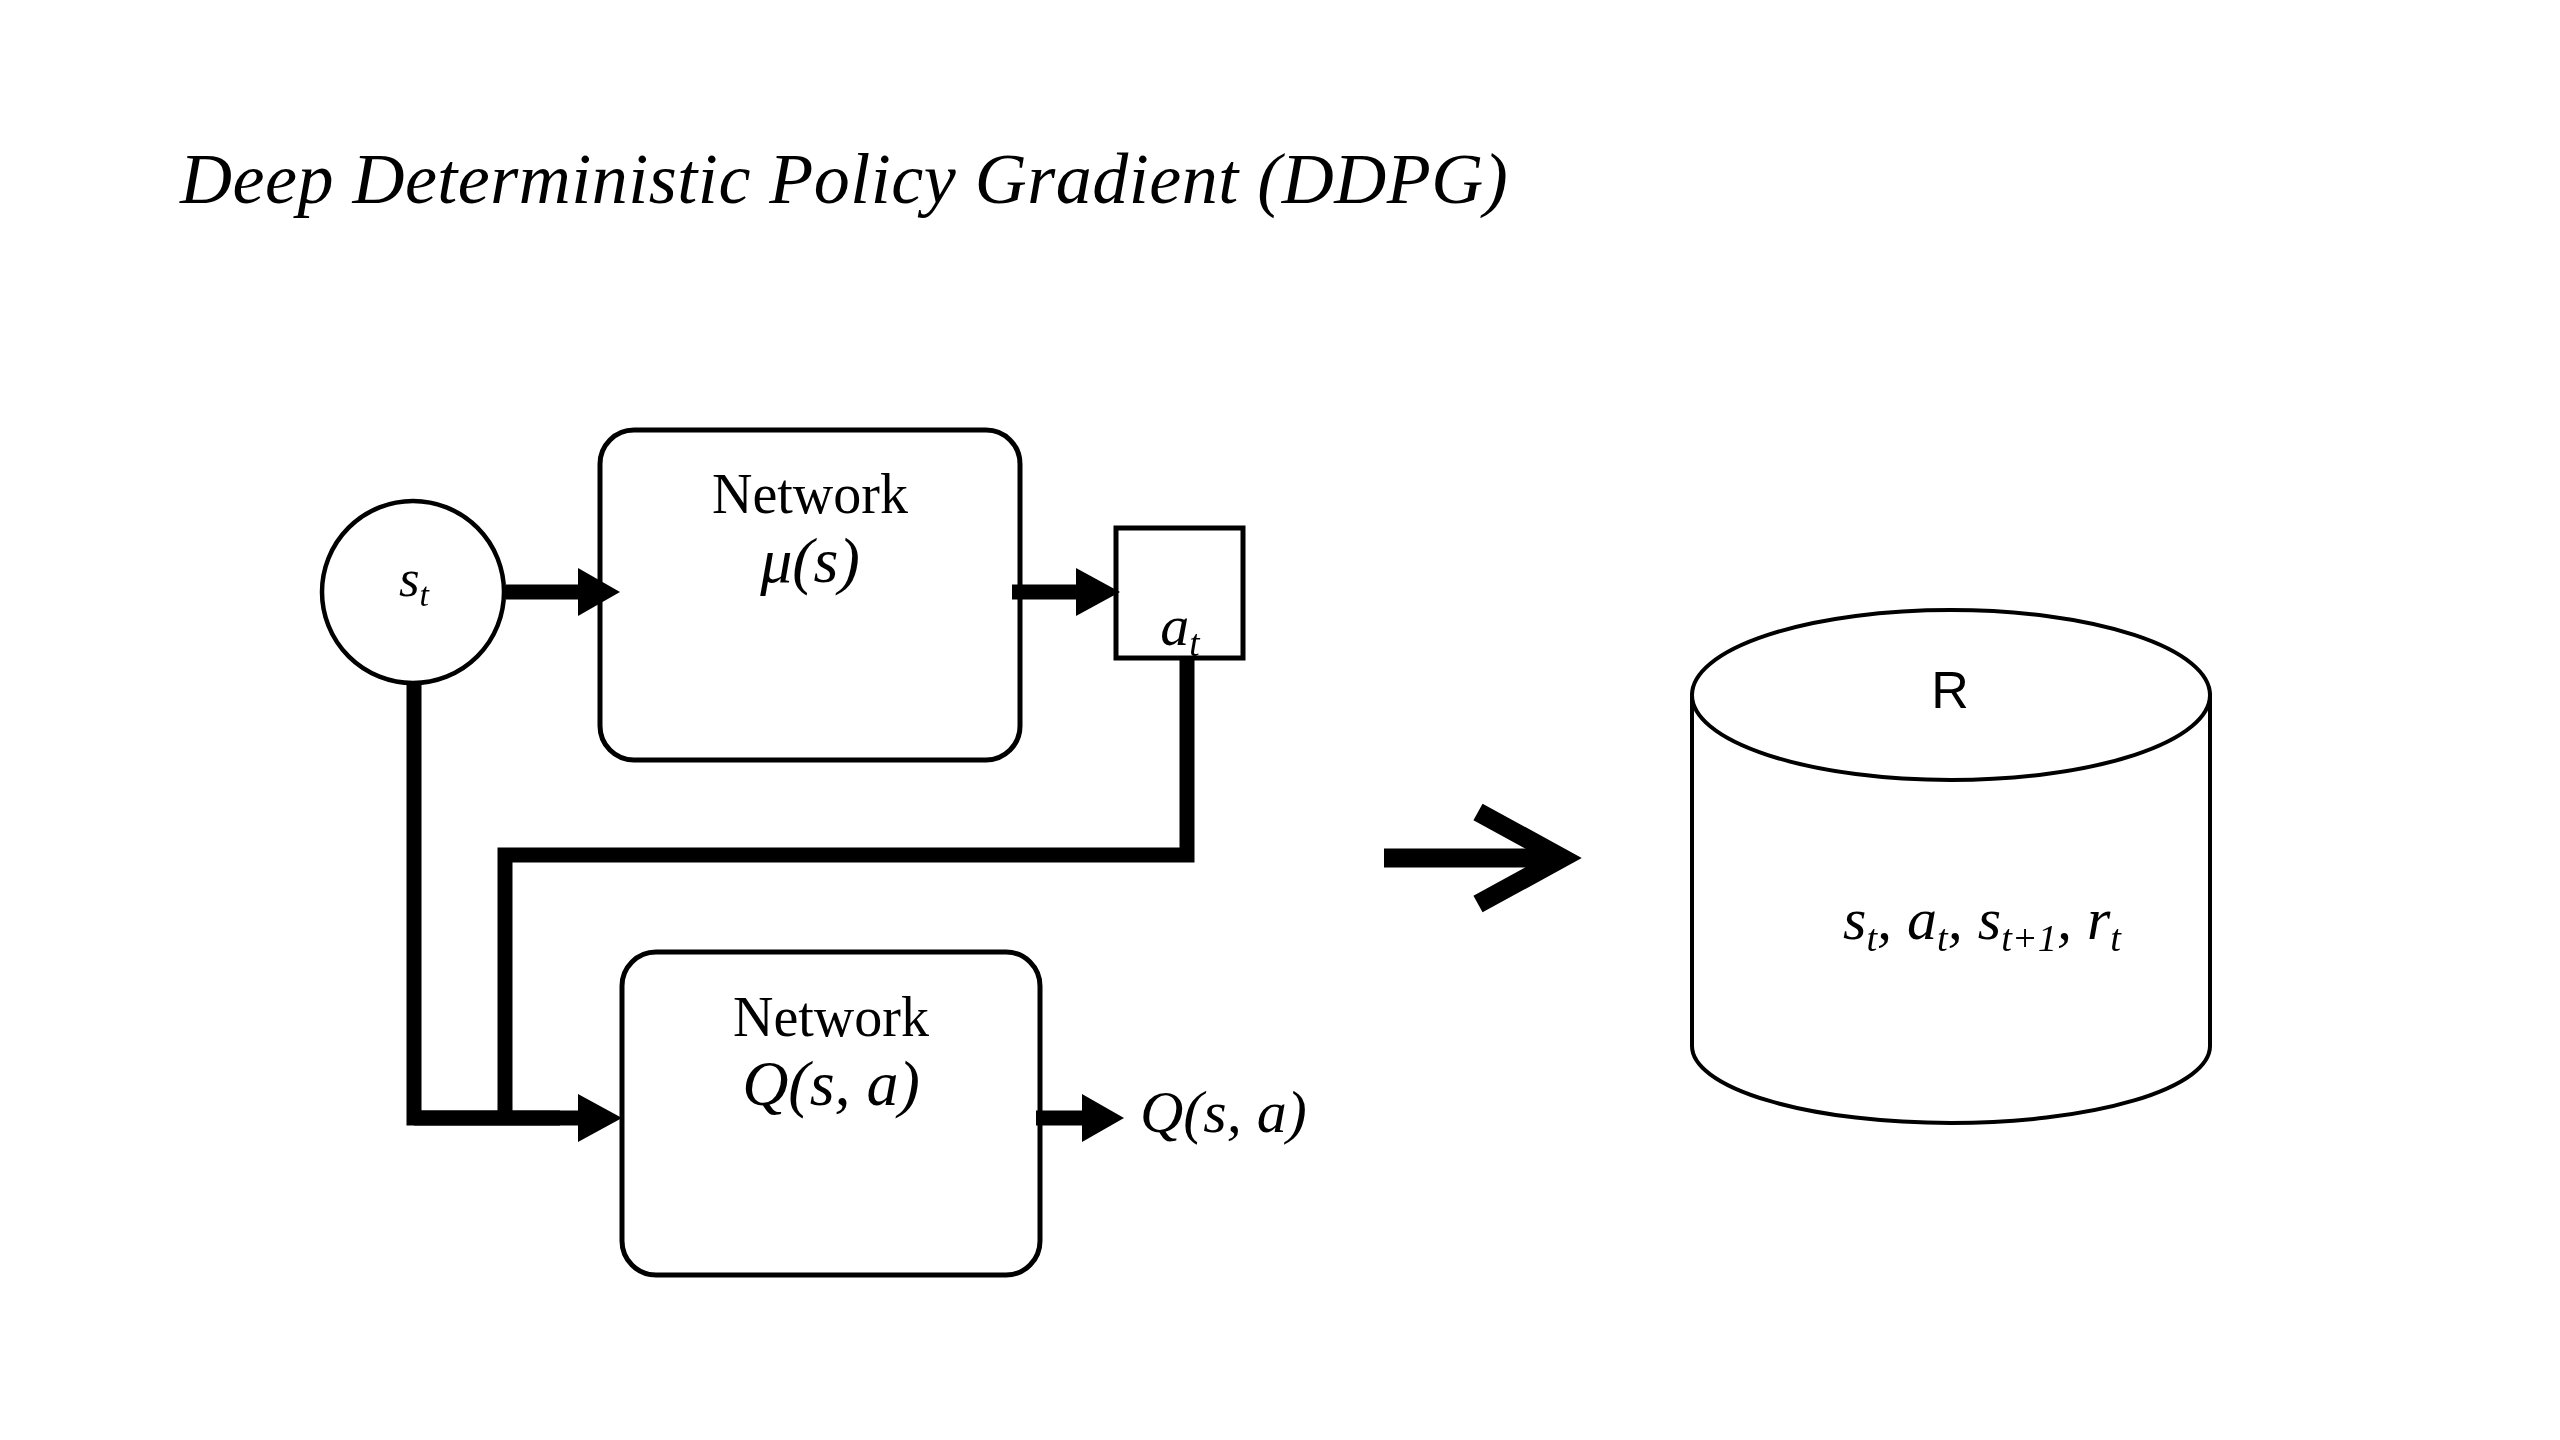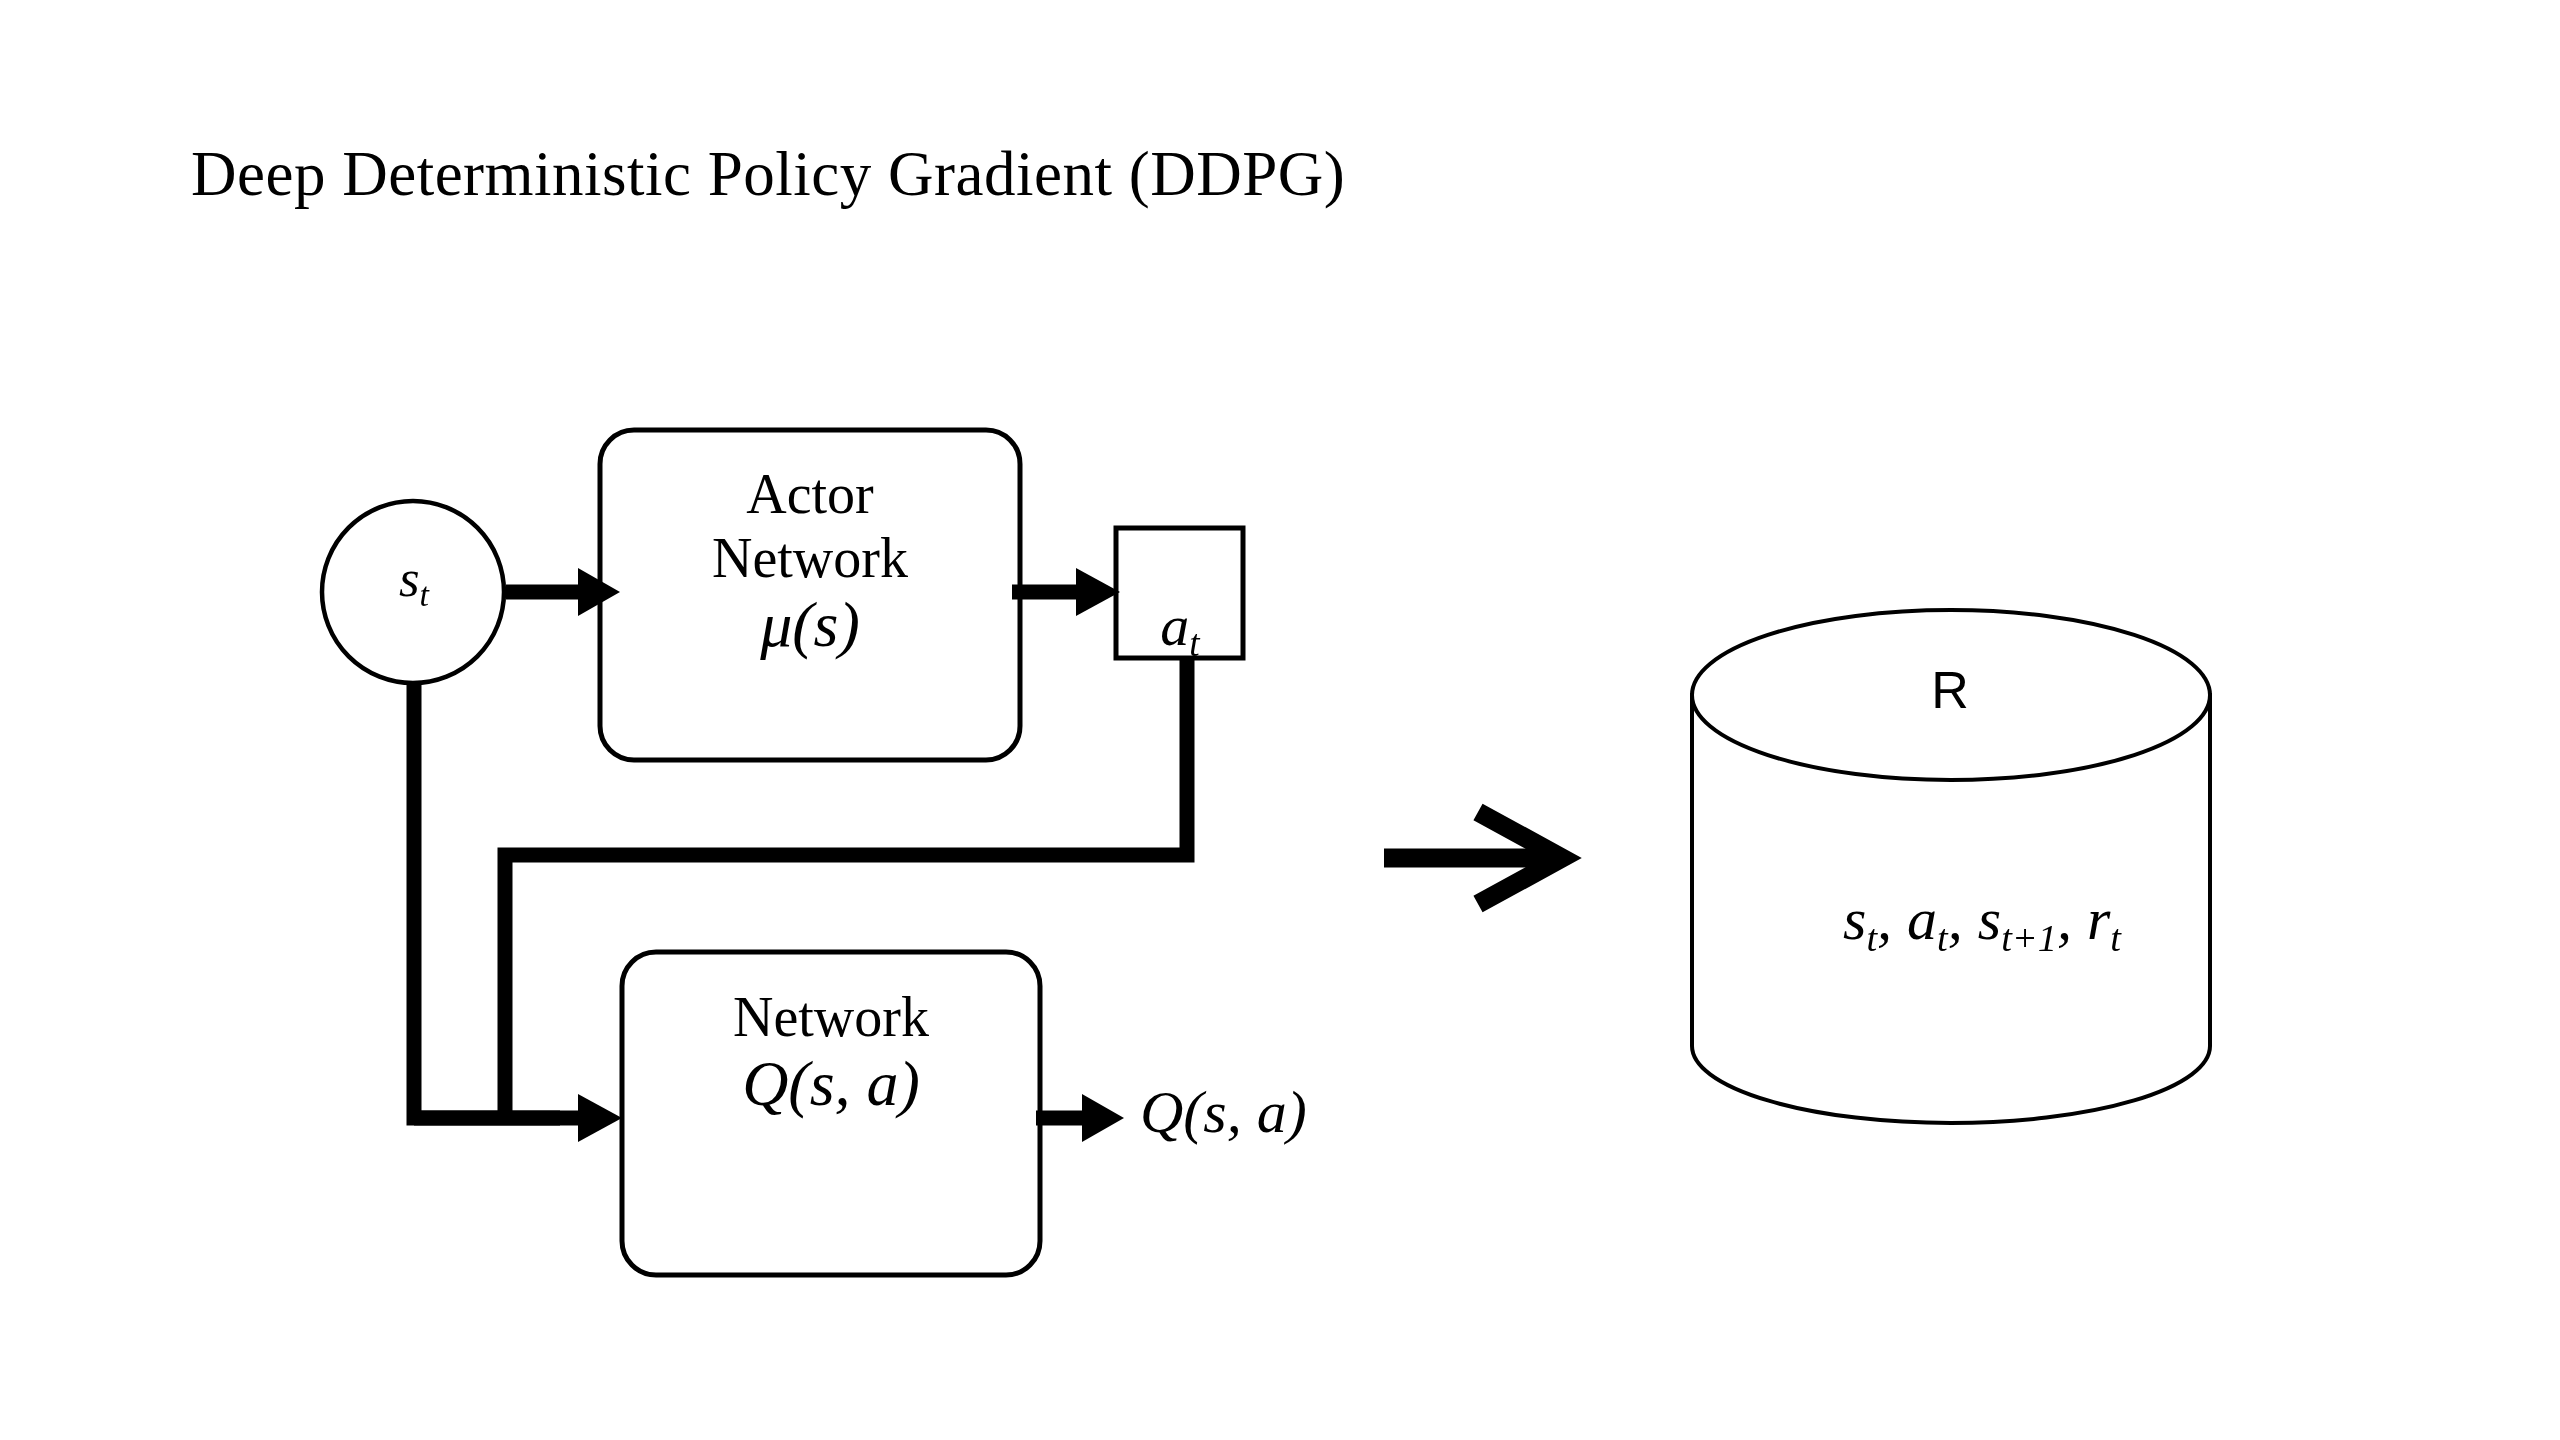--- a/index.html
+++ b/index.html
@@ -12,29 +12,30 @@
     width: 2560px;
     height: 1440px;
     background: #ffffff;
     overflow: hidden;
     font-family: "Liberation Serif", "DejaVu Serif", serif;
   }
 
   
   #page-title {
     position: absolute;
-    left: 191px;
+    left: 180px;
     top: 138px;
     width: 2200px;
     font-family: "Liberation Serif", "DejaVu Serif", serif;
-    font-size: 63px;
+    font-size: 72px;
     font-weight: 400;
     color: #000000;
     letter-spacing: 0.5px;
     white-space: nowrap;
+    font-style: italic;
   }
 
   
   #diagram-svg {
     position: absolute;
     left: 0;
     top: 0;
     width: 2560px;
     height: 1440px;
   }
@@ -179,21 +180,20 @@
 
       <ellipse cx="1951" cy="695" rx="259" ry="85" fill="#ffffff" stroke="#000000" stroke-width="4"></ellipse>
     </g>
   </svg>
 
   <div class="shape-text" id="state-node-label">
     <span>s</span><span class="sub">t</span>
   </div>
 
   <div class="shape-text" id="actor-box-text">
-    <div class="box-title-line">Actor</div>
     <div class="box-title-line">Network</div>
     <div class="box-formula-line">μ(s)</div>
   </div>
 
   <div class="shape-text" id="action-box-label">
     <span>a</span><span class="sub">t</span>
   </div>
 
   <div class="shape-text" id="critic-box-text">
     <div class="box-title-line">Network</div>

